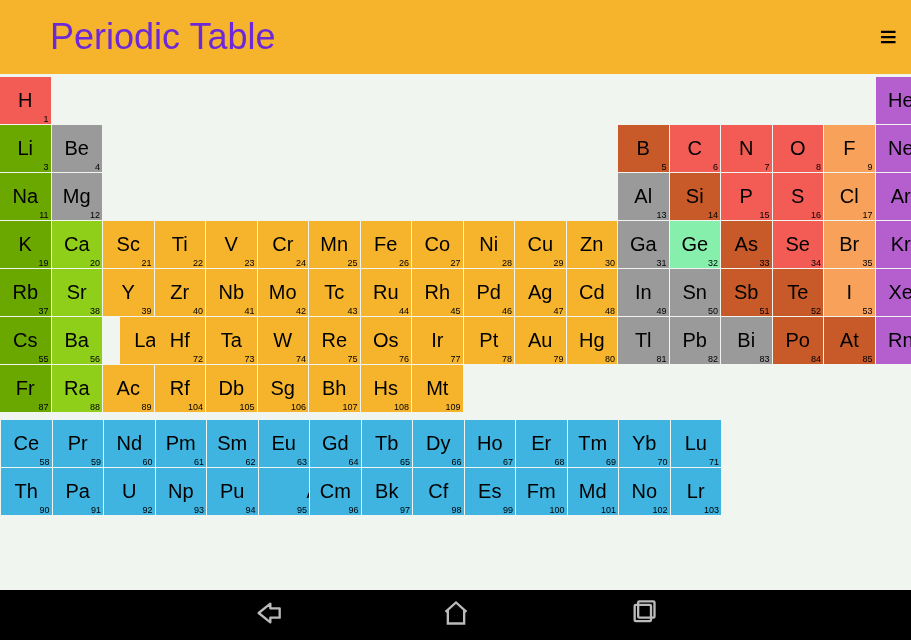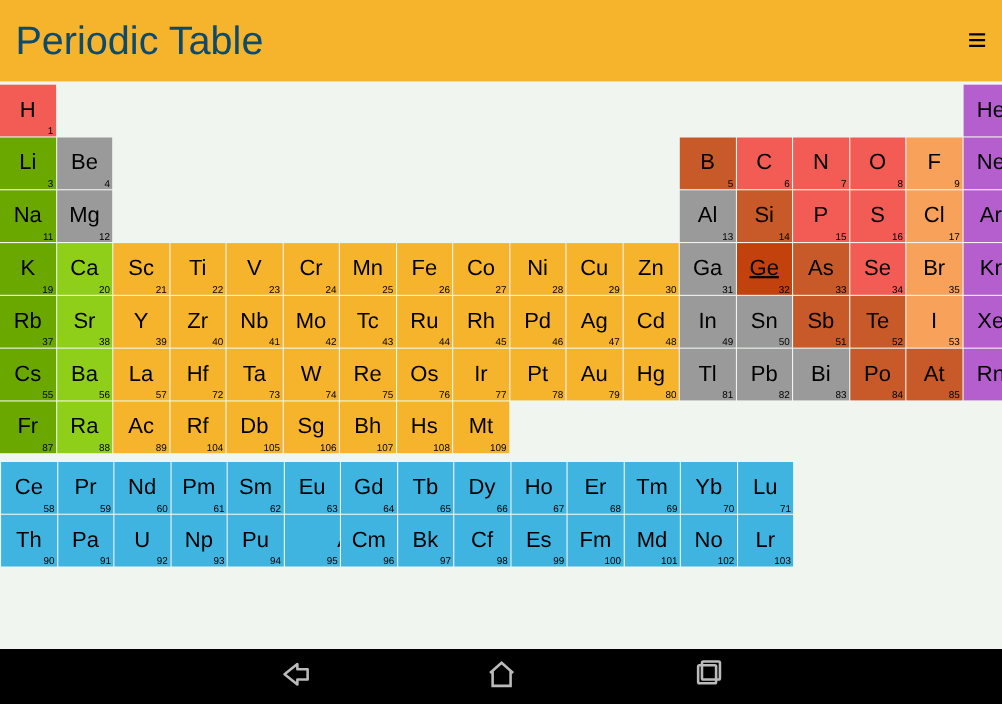--- a/index.html
+++ b/index.html
@@ -1,19 +1,19 @@
 <!DOCTYPE html>
 <html><head>
 <meta charset="utf-8">
 <style>
   * { box-sizing: border-box; }
   html, body { margin: 0; padding: 0; width: 911px; height: 640px; font-family: Arial, sans-serif; background: #f0f5f0; overflow: hidden; }
   .screen { width: 911px; height: 640px; position: relative; background: #f0f5f0; }
   .header { background: #f5b42c; height: 74px; display: flex; align-items: center; padding: 0 14px; justify-content: space-between; }
-  .header-title { font-size: 36px; color: #0c4a6e; font-weight: 400; }
+  .header-title { font-size: 36px; color: #6d28d9; font-weight: 400; margin-left: 36px; }
   .hamburger-icon { font-size: 30px; line-height: 1; user-select: none; cursor: pointer; font-weight: bold;}
   .table-area { position: absolute; top: 77px; left: 0; }
   .cell { position: absolute; text-align: center; padding-top: 12px; cursor: pointer; overflow: hidden; }
   .cell .sym { font-size: 20px; font-weight: 400; }
   .cell .num { position: absolute; bottom: 0px; right: 2px; font-size: 9px; }
   .lanth-area { position: absolute; left: 0; }
   .navbar { position: absolute; bottom: 0; left: 0; width: 911px; height: 50px; background: #000; display: flex; justify-content: center; align-items: center; gap: 160px; }
   .nav-icon svg { width: 28px; height: 28px; stroke: #bbb; fill: none; stroke-width: 2; }
 </style>
 </head>
@@ -139,21 +139,21 @@
         <div class="num">29</div>
       </div>
       <div class="cell" style="width: 50.5px; height: 47px; left: 566.5px; top: 144px; background: rgb(245, 180, 44);">
         <div class="sym">Zn</div>
         <div class="num">30</div>
       </div>
       <div class="cell" style="width: 50.5px; height: 47px; left: 618px; top: 144px; background: rgb(154, 154, 154);">
         <div class="sym">Ga</div>
         <div class="num">31</div>
       </div>
-      <div class="cell" style="width: 50.5px; height: 47px; left: 669.5px; top: 144px; background: #c2410c; text-decoration: underline;">
+      <div class="cell" style="width: 50.5px; height: 47px; left: 669.5px; top: 144px; background: #86efac;">
         <div class="sym">Ge</div>
         <div class="num">32</div>
       </div>
       <div class="cell" style="width: 50.5px; height: 47px; left: 721px; top: 144px; background: rgb(199, 90, 40);">
         <div class="sym">As</div>
         <div class="num">33</div>
       </div>
       <div class="cell" style="width: 50.5px; height: 47px; left: 772.5px; top: 144px; background: rgb(242, 92, 84);">
         <div class="sym">Se</div>
         <div class="num">34</div>
@@ -237,21 +237,21 @@
         <div class="sym">Xe</div>
       </div>
       <div class="cell" style="width: 50.5px; height: 47px; left: 0px; top: 240px; background: rgb(106, 168, 0);">
         <div class="sym">Cs</div>
         <div class="num">55</div>
       </div>
       <div class="cell" style="width: 50.5px; height: 47px; left: 51.5px; top: 240px; background: rgb(143, 207, 26);">
         <div class="sym">Ba</div>
         <div class="num">56</div>
       </div>
-      <div class="cell" style="width: 50.5px; height: 47px; left: 103px; top: 240px; background: rgb(245, 180, 44);">
+      <div class="cell" style="width: 50.5px; height: 47px; left: 120px; top: 240px; background: rgb(245, 180, 44);">
         <div class="sym">La</div>
         <div class="num">57</div>
       </div>
       <div class="cell" style="width: 50.5px; height: 47px; left: 154.5px; top: 240px; background: rgb(245, 180, 44);">
         <div class="sym">Hf</div>
         <div class="num">72</div>
       </div>
       <div class="cell" style="width: 50.5px; height: 47px; left: 206px; top: 240px; background: rgb(245, 180, 44);">
         <div class="sym">Ta</div>
         <div class="num">73</div>

